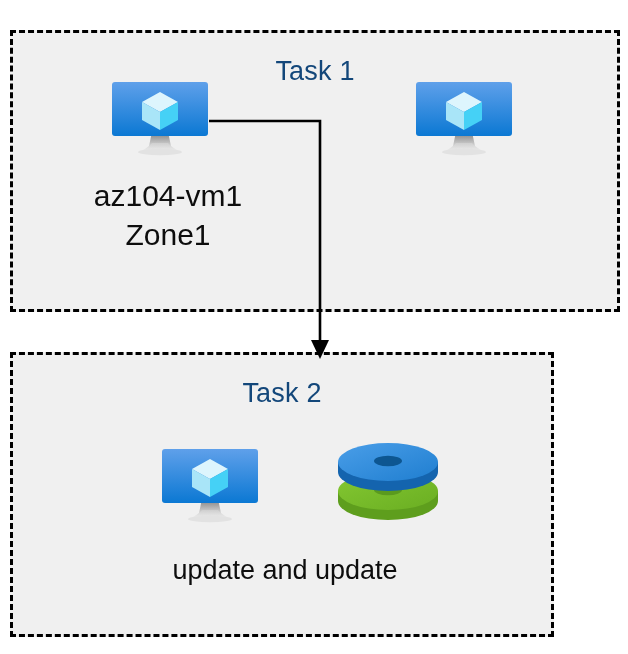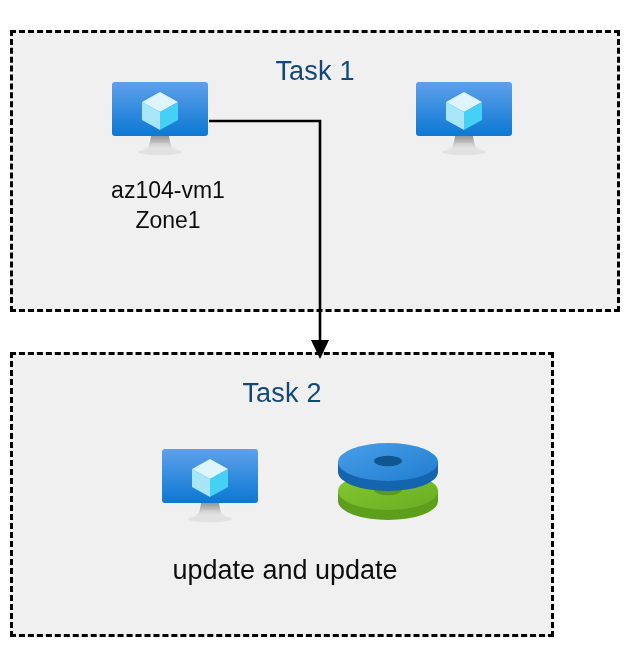--- a/index.html
+++ b/index.html
@@ -54,21 +54,21 @@
     white-space: nowrap;
   }
   #task1-title { top: 23px; }
   #task2-title { top: 23px; }
 
   
   .node-label {
     position: absolute;
     text-align: center;
     color: #0d0d0d;
-    font-size: 23px;
+    font-size: 30px;
     line-height: 1.30;
     font-family: "Liberation Sans", sans-serif;
     white-space: pre-line;
   }
 
   #vm1-label { left: 28px;  top: 176px; width: 280px; }
   #vm2-label { left: 330px; top: 176px; width: 280px; }
   #task2-label {
     left: 55px;
     top: 553px;

